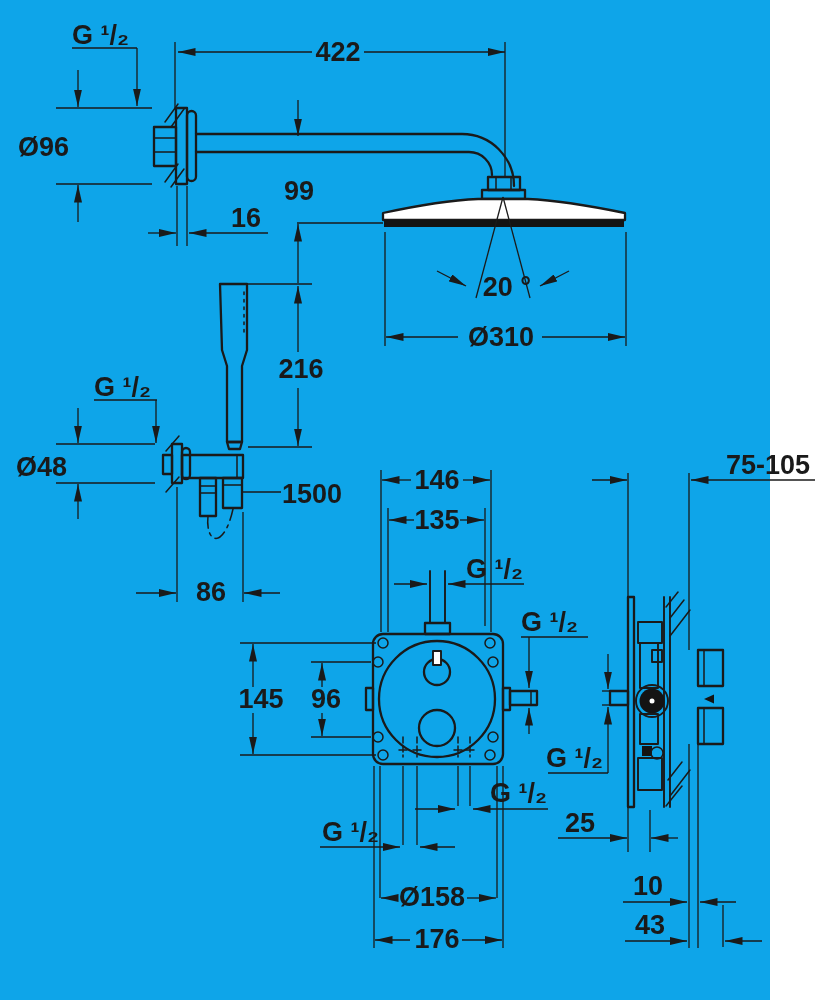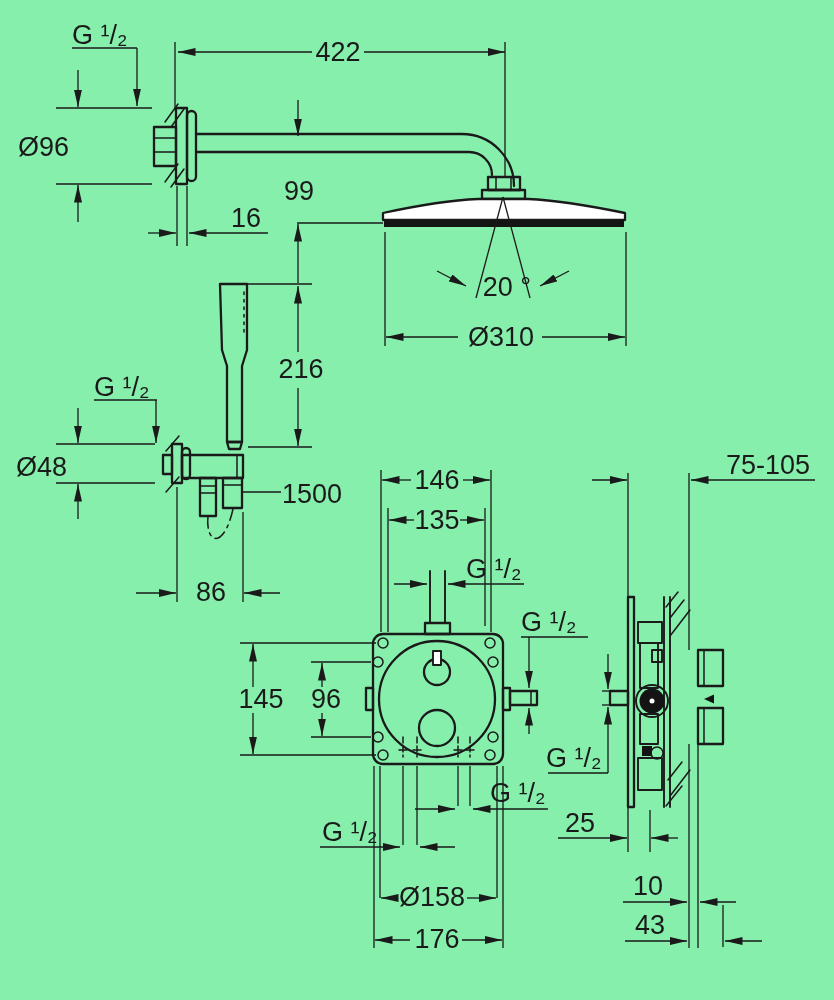--- a/index.html
+++ b/index.html
@@ -1,16 +1,16 @@
 <!DOCTYPE html>
 <html><head>
 <meta charset="utf-8">
 <style>
   html,body{margin:0;padding:0;background:#ffffff;}
-  .stage{width:834px;height:1000px;position:relative;background:#86efac;}
+  .stage{width:770px;height:1000px;position:relative;background:#0ea5e9;font-weight:bold;}
   svg{display:block;}
   svg text{font-family:"Liberation Sans","DejaVu Sans",sans-serif;font-size:27px;fill:#1a1a1a;}
   .mid{text-anchor:middle;}
   .o{fill:none;stroke:#1a1a1a;stroke-width:2.3;stroke-linecap:round;stroke-linejoin:round;}
   .o2{fill:none;stroke:#1a1a1a;stroke-width:1.9;stroke-linecap:round;stroke-linejoin:round;}
   .m{fill:none;stroke:#1a1a1a;stroke-width:1.5;stroke-linecap:round;}
   .d{fill:none;stroke:#1a1a1a;stroke-width:1.3;stroke-linecap:butt;}
   .blk{fill:#141414;stroke:none;}
   .wht{fill:#ffffff;}
   .hose{stroke-dasharray:12 5 3 5;}

